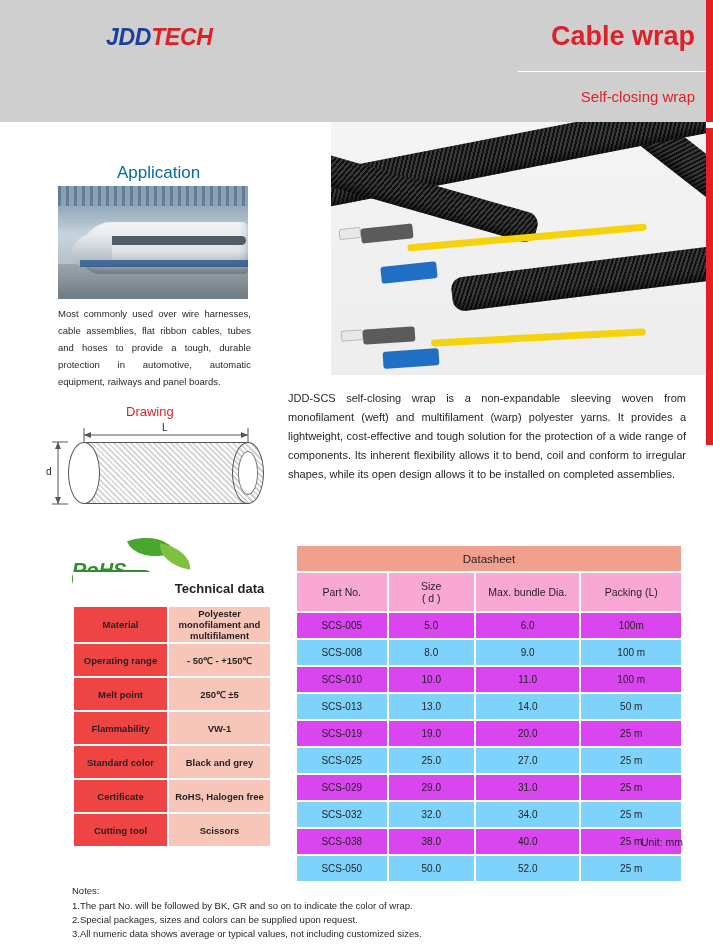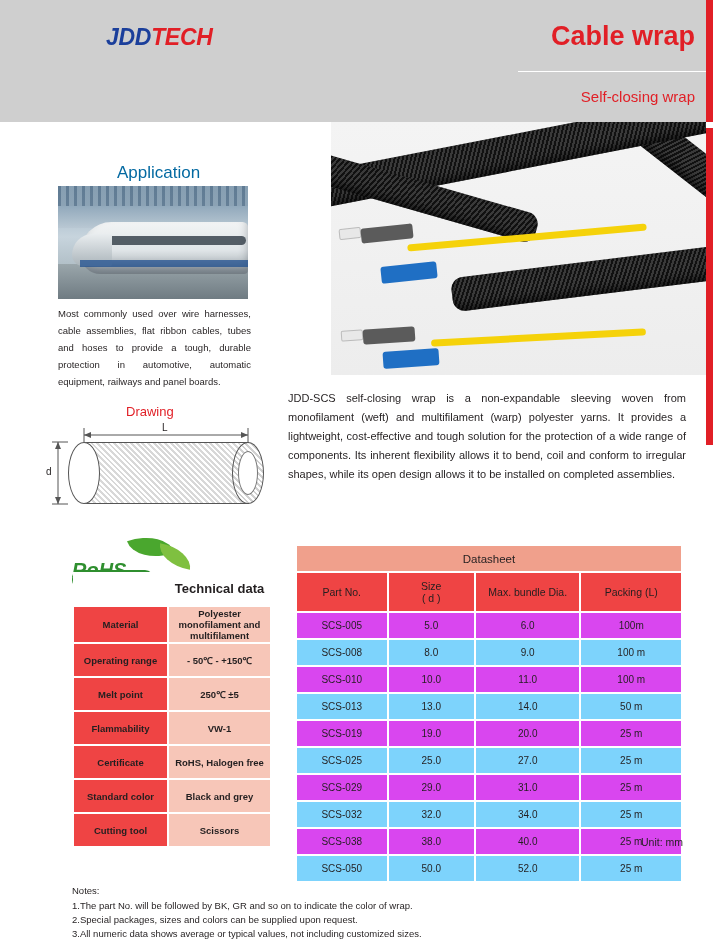--- a/index.html
+++ b/index.html
@@ -281,21 +281,21 @@
     height: 27px;
     font-weight: normal;
   }
   .ds-title {
     background:#f0a08c;
     font-weight:normal;
     font-size:11.5px;
     height:27px !important;
   }
   .ds-head td {
-    background:#ef4444;
+    background:#f9a8d4;
     font-size:10.5px;
     height:40px;
   }
   .ds-row-a td { background:#d946ef; }
   .ds-row-b td { background:#7dd3fc; }
   .unit {
     position:absolute; right:30px; top:836px;
     font-size:10.5px;
   }
 
@@ -405,26 +405,26 @@
   </tr>
   <tr>
     <td class="lab">Melt point</td>
     <td class="val">250℃ ±5</td>
   </tr>
   <tr>
     <td class="lab">Flammability</td>
     <td class="val">VW-1</td>
   </tr>
   <tr>
+    <td class="lab">Standard color</td>
+    <td class="val">Black and grey</td>
+  </tr>
+  <tr>
     <td class="lab">Certificate</td>
     <td class="val">RoHS, Halogen free</td>
-  </tr>
-  <tr>
-    <td class="lab">Standard color</td>
-    <td class="val">Black and grey</td>
   </tr>
   <tr>
     <td class="lab">Cutting tool</td>
     <td class="val">Scissors</td>
   </tr>
 </tbody>
   </table>
 
 <table class="ds-table">
   <tbody>

